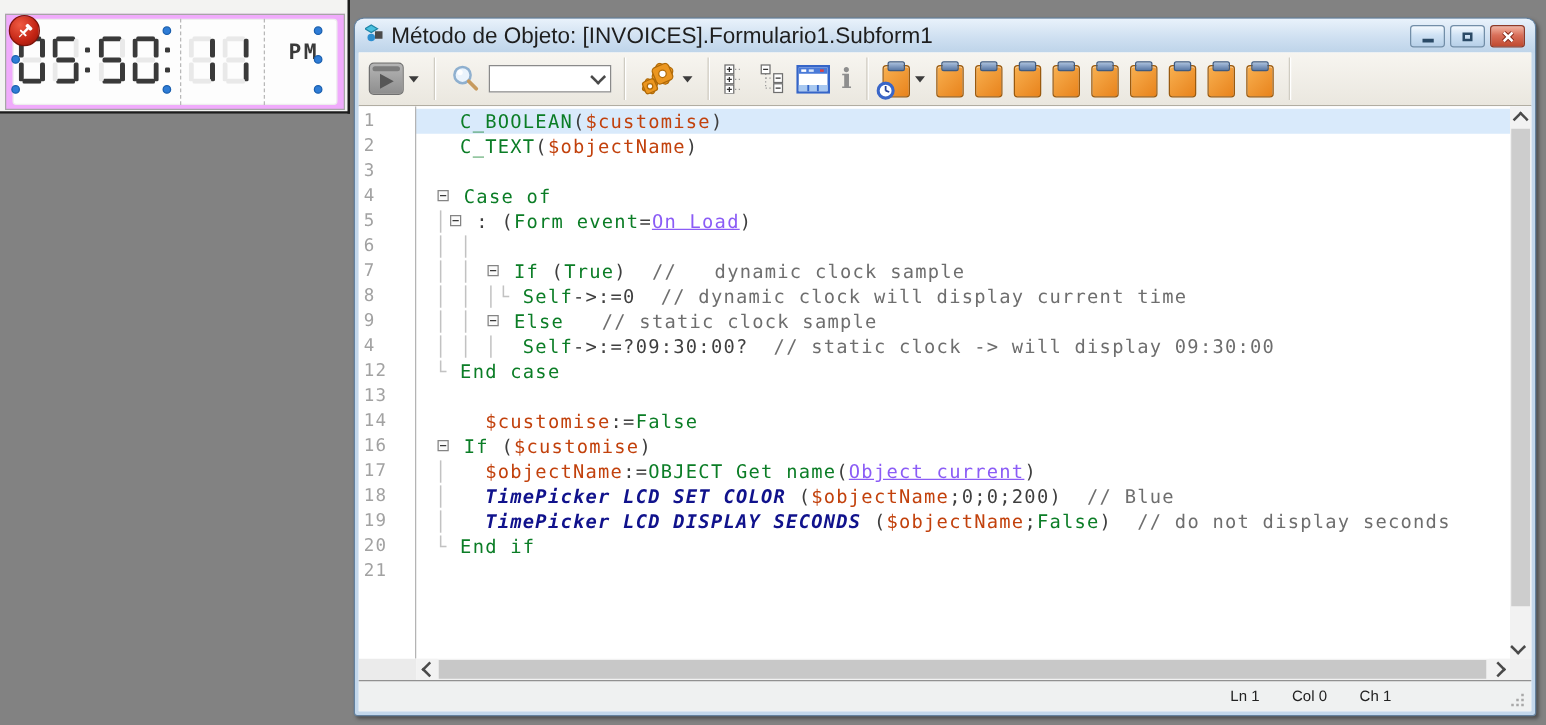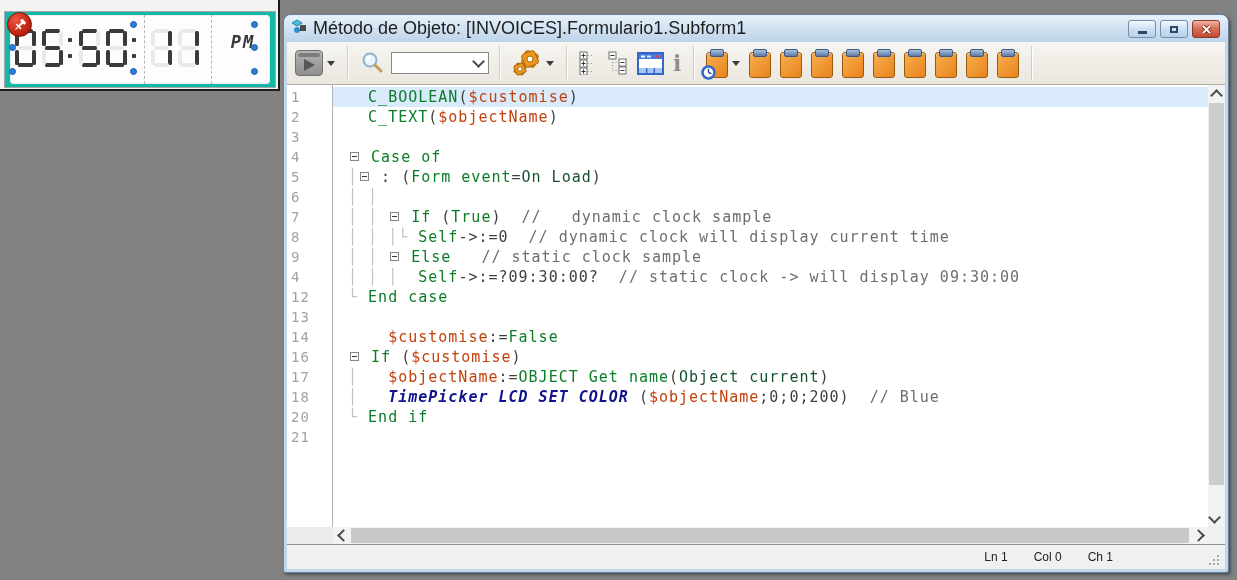--- a/index.html
+++ b/index.html
@@ -1,22 +1,22 @@
 <!DOCTYPE html>
 <html><head>
 <meta charset="utf-8">
 <style>
   html,body{margin:0;padding:0}
   body{width:1237px;height:580px;background:#828282;position:relative;overflow:hidden;
        font-family:"Liberation Sans",sans-serif;}
   
   .form-area{position:absolute;left:0;top:0;width:278px;height:89px;background:#f3f3f2;
              border-right:2px solid #1c1c1c;border-bottom:2px solid #1c1c1c;}
-  .clock-widget{position:absolute;left:4px;top:11px;width:270px;height:75px;background:#14b8a6;
-                border:1px solid #a6a6a6;font-style:italic;}
+  .clock-widget{position:absolute;left:4px;top:11px;width:270px;height:75px;background:#f0abfc;
+                border:1px solid #a6a6a6;}
   .lcd-face{position:absolute;left:5px;top:3px;right:5px;bottom:3px;background:#fdfdfd;
             border:1px solid #ededed;border-radius:3px;}
   .lcd-digits{position:absolute;top:17px;height:38px;display:flex;}
   .dig{margin-right:6px;display:block;}
   #lcd-h{left:10px}#lcd-m{left:74px}#lcd-s{left:146px}
   .lcd-colon{position:absolute;width:4px;top:17px;height:38px;}
   .lcd-colon i{position:absolute;left:0;width:4px;height:4px;background:#3a3a3a;border-radius:1px;}
   .lcd-colon i:first-child{top:9px}.lcd-colon i:last-child{top:25px}
   .c1{left:63px}.c2{left:127px}
   .lcd-sep{position:absolute;top:3px;bottom:3px;width:0;border-left:1px dashed #b8b8b8;}
@@ -76,21 +76,21 @@
   .code-pane{position:absolute;left:0;top:0;right:17px;bottom:17px;overflow:hidden;padding-top:2px;
              font-family:"DejaVu Sans Mono",monospace;font-size:15px;letter-spacing:1px;}
   .gutline{position:absolute;left:45px;top:0;bottom:0;width:1px;background:#b4b4b4;}
   .crow{display:flex;height:20px;line-height:20px;}
   .ln{width:45px;flex:none;padding-left:4px;box-sizing:border-box;color:#a2a2a2;font-size:14px;}
   .lt{flex:1;white-space:pre;padding-left:6px;}
   .crow.cur .lt{background:#d9eafb;}
   .t-o{color:#3f3f3f}
   .t-k{color:#0b7d26;font-weight:normal}
   .t-v{color:#c2410c}
-  .t-c{color:#14532d;}
+  .t-c{color:#8b5cf6;text-decoration:underline}
   .t-p{color:#10128c;font-weight:bold;font-style:italic}
   .t-m{color:#6e6e6e}
   .t-g{color:#c2c2c2}
   .fold{display:inline-block;width:9px;height:9px;border:1px solid #848484;background:#fbfbfb;
         position:relative;margin:0 2px;box-sizing:border-box;vertical-align:1px;}
   .fold::after{content:"";position:absolute;left:1px;right:1px;top:3px;height:1px;background:#3a3a3a;}
   
   .vsb{position:absolute;top:0;right:0;bottom:17px;width:17px;background:#f2f2f2;}
   .hsb{position:absolute;left:46px;right:17px;bottom:0;height:17px;background:#f2f2f2;}
   .sbtn{position:absolute;width:17px;height:17px;display:flex;align-items:center;justify-content:center;background:#f2f2f2;}
@@ -420,20 +420,24 @@
               <span class="ln">16</span>
               <span class="lt"><span class="t-o"> </span><span class="fold"></span><span class="t-o"> </span><span class="t-k">If</span><span class="t-o"> (</span><span class="t-v">$customise</span><span class="t-o">)</span></span>
             </div>
             <div class="crow">
               <span class="ln">17</span>
               <span class="lt"><span class="t-o"> </span><span class="t-g">│</span><span class="t-o">   </span><span class="t-v">$objectName</span><span class="t-o">:=</span><span class="t-k">OBJECT Get name</span><span class="t-o">(</span><span class="t-c">Object current</span><span class="t-o">)</span></span>
             </div>
             <div class="crow">
               <span class="ln">18</span>
               <span class="lt"><span class="t-o"> </span><span class="t-g">│</span><span class="t-o">   </span><span class="t-p">TimePicker LCD SET COLOR</span><span class="t-o"> (</span><span class="t-v">$objectName</span><span class="t-o">;0;0;200)</span><span class="t-m">  // Blue</span></span>
+            </div>
+            <div class="crow">
+              <span class="ln">19</span>
+              <span class="lt"><span class="t-o"> </span><span class="t-g">│</span><span class="t-o">   </span><span class="t-p">TimePicker LCD DISPLAY SECONDS</span><span class="t-o"> (</span><span class="t-v">$objectName</span><span class="t-o">;</span><span class="t-k">False</span><span class="t-o">)</span><span class="t-m">  // do not display seconds</span></span>
             </div>
             <div class="crow">
               <span class="ln">20</span>
               <span class="lt"><span class="t-o"> </span><span class="t-g">└</span><span class="t-o"> </span><span class="t-k">End if</span></span>
             </div>
             <div class="crow">
               <span class="ln">21</span>
               <span class="lt"></span>
             </div>
           </div>

